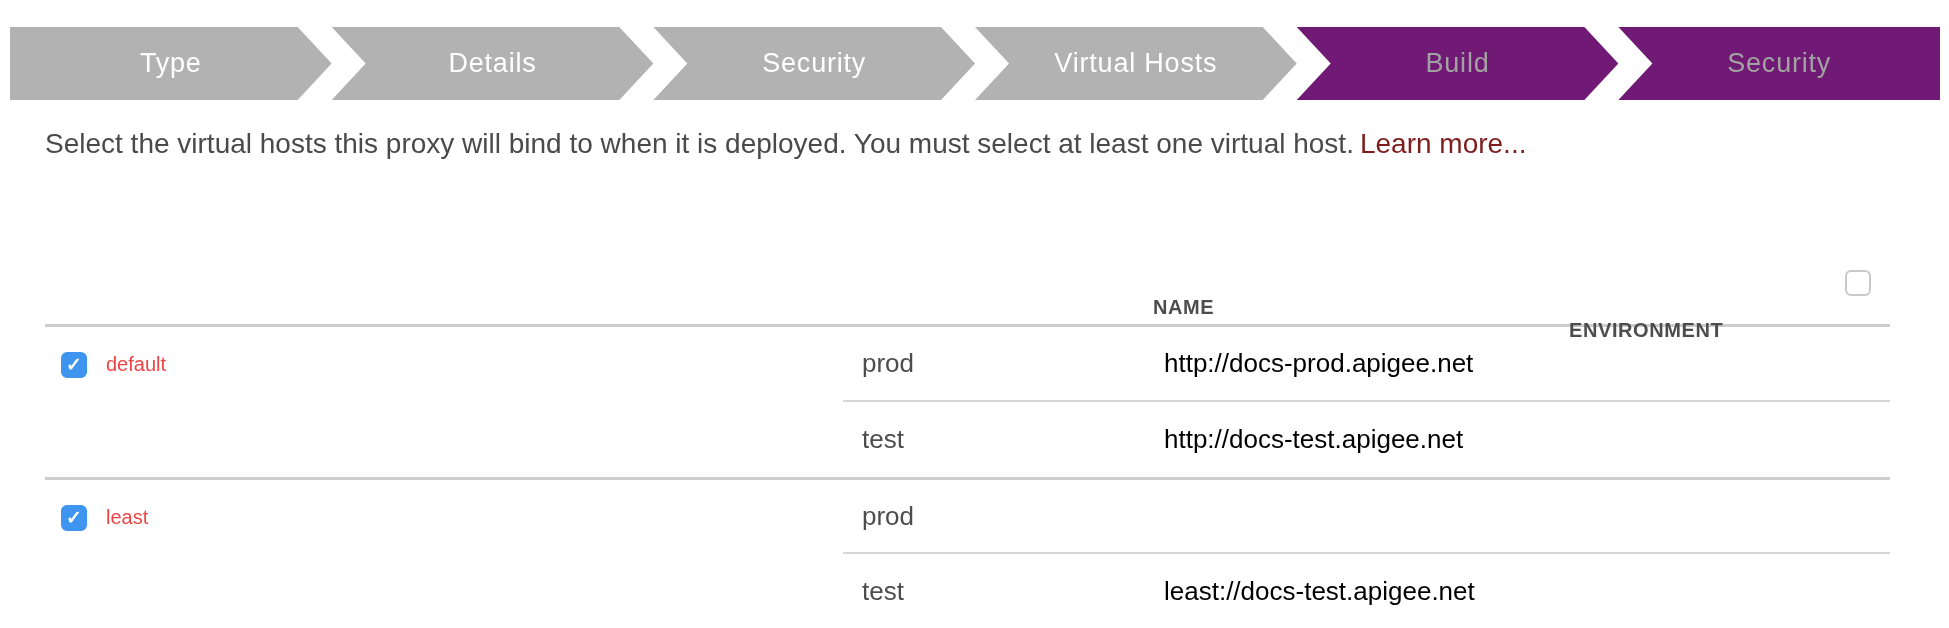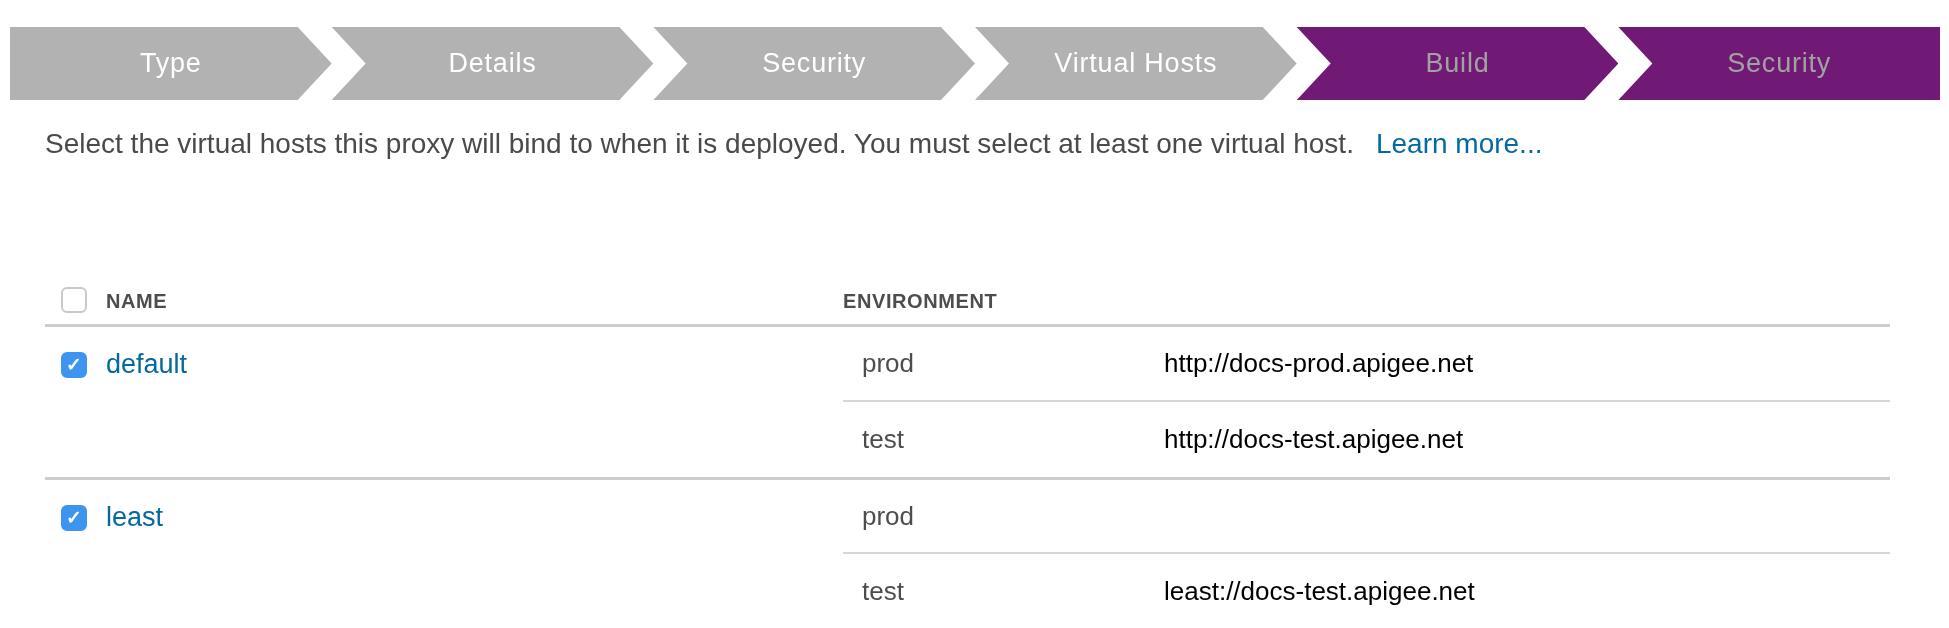--- a/index.html
+++ b/index.html
@@ -22,40 +22,41 @@
   .step.todo { background:#701a75; color:#a2a2a2; }
   .step.mid   { clip-path:polygon(0 0, calc(100% - 34px) 0, 100% 50%, calc(100% - 34px) 100%, 0 100%, 34px 50%); }
   .step.first { clip-path:polygon(0 0, calc(100% - 34px) 0, 100% 50%, calc(100% - 34px) 100%, 0 100%); }
   .step.last  { clip-path:polygon(0 0, 100% 0, 100% 100%, 0 100%, 34px 50%); }
 
   
   .intro {
     position:absolute; left:45px; top:124px; width:1870px;
     font-size:28px; line-height:40px; color:#4a4a4a;
   }
-  .intro a { color:#0369a1; text-decoration:none; margin-left:22px; cursor:pointer; }
+  .intro a { color:#7f1d1d; text-decoration:none; margin-left:6px; cursor:pointer; }
 
   
   .vh-table { position:absolute; left:45px; top:270px; width:1845px; }
 
   .thead {
     display:flex; align-items:flex-end; height:57px; padding-bottom:11px;
     border-bottom:3px solid #cdcdcd;
+    flex-direction:column;
   }
   .th { font-size:20px; font-weight:bold; letter-spacing:0.6px; color:#4d4d4d; }
   .col-check { width:61px; padding-left:16px; }
   .col-name  { width:737px; }
   .col-env   { width:321px; }
   .col-alias { flex:1; }
 
   .group { display:flex; border-bottom:3px solid #cdcdcd; }
   .group.last-group { border-bottom:none; }
   .group-left { width:798px; }
   .group-name-row { height:75px; display:flex; align-items:center; }
-  .group-name-row .name-label { margin-left:19px; font-size:27px; color:#0369a1; }
+  .group-name-row .name-label { margin-left:19px; font-size:20px; color:#ef4444; }
   .group-right { flex:1; }
   .subrow { height:75px; display:flex; align-items:center; padding-left:19px; }
   .group.last-group .subrow { height:74px; }
   .subrow.divided { border-bottom:2px solid #d6d6d6; }
   .cell-env { width:302px; font-size:26px; color:#4d4d4d; }
   .cell-alias { font-size:26px; color:#000000; }
 
   
   .cb {
     width:26px; height:26px; border-radius:6px; flex:0 0 auto;

